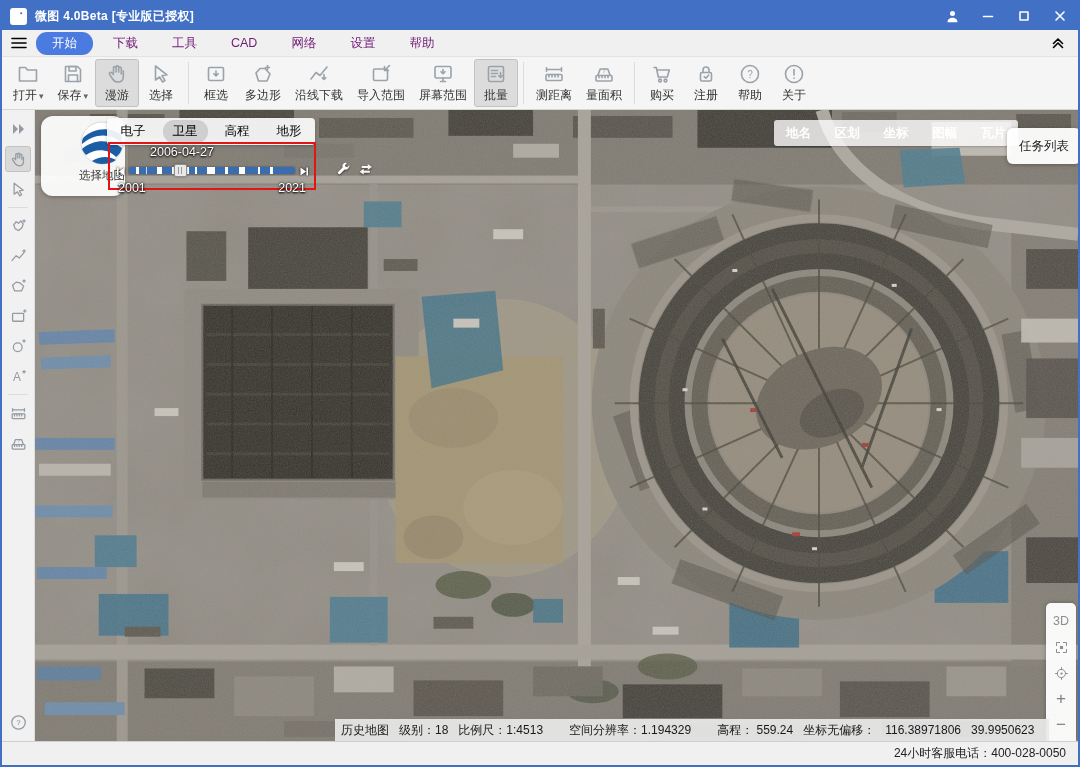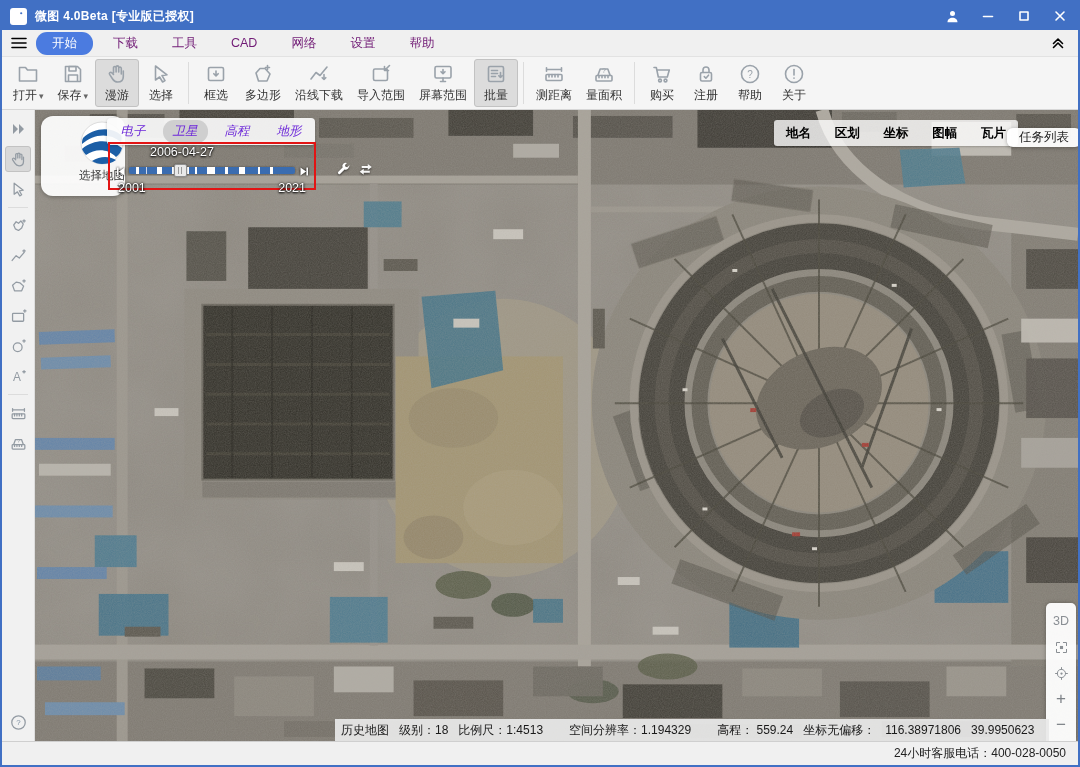--- a/index.html
+++ b/index.html
@@ -40,40 +40,40 @@
 
   .map-area { flex:1; position:relative; overflow:hidden; background:#8d8880; }
   .map-area > svg.imagery { position:absolute; inset:0; width:100%; height:100%; }
 
   
   .map-selector { position:absolute; left:6px; top:6px; width:84px; height:80px; background:rgba(255,255,255,.93); border-radius:12px; box-shadow:0 1px 4px rgba(0,0,0,.3); display:flex; flex-direction:column; align-items:flex-end; padding-top:4px; }
   .map-selector .cap { font-size:11.5px; color:#333; margin-top:2px; }
   .map-selector .tri { width:0; height:0; border-left:4px solid transparent; border-right:4px solid transparent; border-top:5px solid #8a8a8a; margin-top:2px; }
 
   .layer-tabs { position:absolute; left:72px; top:8px; width:208px; height:27px; background:rgba(252,252,252,.92); border-radius:4px; box-shadow:0 1px 3px rgba(0,0,0,.25); display:flex; align-items:center; justify-content:space-around; }
-  .layer-tab { font-size:12.5px; color:#6d28d9; padding:3px 10px; border-radius:11px;font-style:italic; }
+  .layer-tab { font-size:12.5px; color:#000000; padding:3px 10px; border-radius:11px; }
   .layer-tab.active { background:#cfcfcf; }
 
   .timeline-panel { position:absolute; left:73px; top:32px; width:208px; height:48px; border:2px solid #e21414; padding:1px 6px 0 6px; }
   .timeline-date { position:absolute; left:40px; top:1px; font-size:12.5px; color:#fff; text-shadow:0 0 3px #000,0 1px 2px #000; }
   .timeline-row { position:absolute; left:4px; right:4px; top:20px; height:14px; display:flex; align-items:center; }
   .tl-step { width:12px; height:12px; display:flex; align-items:center; justify-content:center; filter:drop-shadow(0 0 1px #000); }
   .tl-track-wrap { flex:1; position:relative; height:14px; margin:0 3px; }
   .tl-track { position:absolute; left:0; right:0; top:3px; height:7px; border-radius:2px; box-shadow:0 0 2px rgba(0,0,0,.5);
     background:linear-gradient(90deg,#3a6cb0 0 4%,#fff 4% 6%,#3a6cb0 6% 10%,#cfd9ea 10% 11%,#3a6cb0 11% 17%,#fff 17% 20%,#3a6cb0 20% 26%,#fff 26% 27.5%,#3a6cb0 27.5% 33%,#fff 33% 36%,#3a6cb0 36% 40%,#fff 40% 41%,#3a6cb0 41% 47%,#fff 47% 52%,#3a6cb0 52% 58%,#fff 58% 59.5%,#3a6cb0 59.5% 66%,#fff 66% 70%,#3a6cb0 70% 78%,#fff 78% 79%,#3a6cb0 79% 85%,#fff 85% 86.5%,#3a6cb0 86.5% 100%); }
   .tl-handle { position:absolute; left:27%; top:0; width:13px; height:13px; background:#e9e9e9; border:1px solid #8f8f8f; border-radius:2px; box-shadow:0 0 2px rgba(0,0,0,.4); display:flex; align-items:center; justify-content:center; gap:2px; }
   .tl-handle i { display:block; width:1px; height:7px; background:#9a9a9a; }
   .timeline-years { position:absolute; left:8px; right:8px; top:37px; display:flex; justify-content:space-between; font-size:12.5px; color:#fff; text-shadow:0 0 3px #000,0 1px 2px #000; }
 
   .map-mini-tools { position:absolute; left:300px; top:52px; display:flex; gap:8px; align-items:center; filter:drop-shadow(0 1px 1px rgba(0,0,0,.6)); color:#fff; }
 
   .overlay-tools { position:absolute; left:739px; top:10px; width:244px; height:26px; background:rgba(255,255,255,.78); border-radius:3px; display:flex; align-items:center; justify-content:space-around; box-shadow:0 1px 2px rgba(0,0,0,.2); }
-  .overlay-tool { font-size:12.5px; color:#000000; padding:2px 6px;font-weight:bold; }
-
-  .task-list-button { position:absolute; right:-3px; top:18px; height:19px; background:rgba(255,255,255,.95); border-radius:6px; box-shadow:0 1px 4px rgba(0,0,0,.3); display:flex; align-items:center; padding:0 12px; font-size:12.5px; color:#222; }
+  .overlay-tool { font-size:12.5px; color:#ffffff; padding:2px 6px;font-weight:bold; }
+
+  .task-list-button { position:absolute; right:-3px; top:18px; height:36px; background:rgba(255,255,255,.95); border-radius:6px; box-shadow:0 1px 4px rgba(0,0,0,.3); display:flex; align-items:center; padding:0 12px; font-size:12.5px; color:#222; }
 
   .view-controls { position:absolute; right:2px; bottom:0; width:30px; background:rgba(255,255,255,.95); border-radius:5px 5px 0 0; box-shadow:0 0 4px rgba(0,0,0,.3); display:flex; flex-direction:column; align-items:center; padding:5px 0 3px; color:#8a8f94; }
   .vc-item { height:26px; display:flex; align-items:center; justify-content:center; width:100%; font-size:12px; color:#8a8f94; }
   .vc-item.txt { font-size:12.5px; }
   .vc-item.big { font-size:17px; color:#7d8287; }
 
   .status-strip { position:absolute; left:300px; bottom:0; width:714px; height:22px; background:rgba(233,233,233,.92); display:flex; align-items:center; font-size:12px; color:#1a1a1a; padding:0 6px; white-space:nowrap; }
   .status-strip .seg { margin-right:10px; }
   .status-strip .gap { margin-right:26px; }
   .attribution-ghost { margin-left:2px; width:40px; height:15px; background:rgba(190,190,190,.55); border-radius:2px; }

